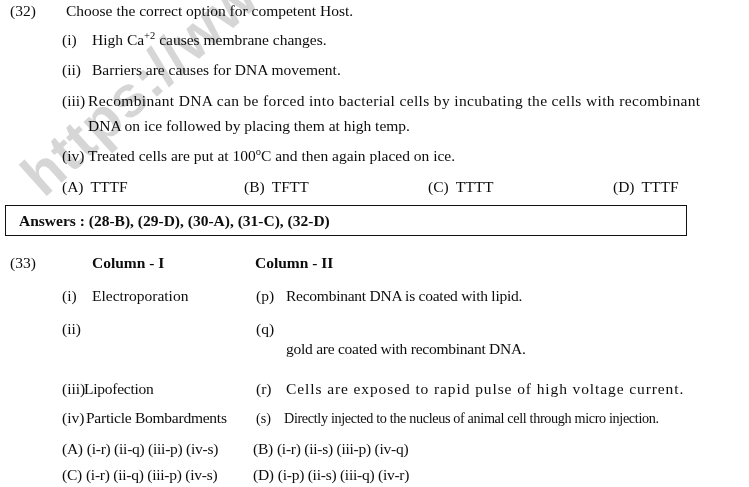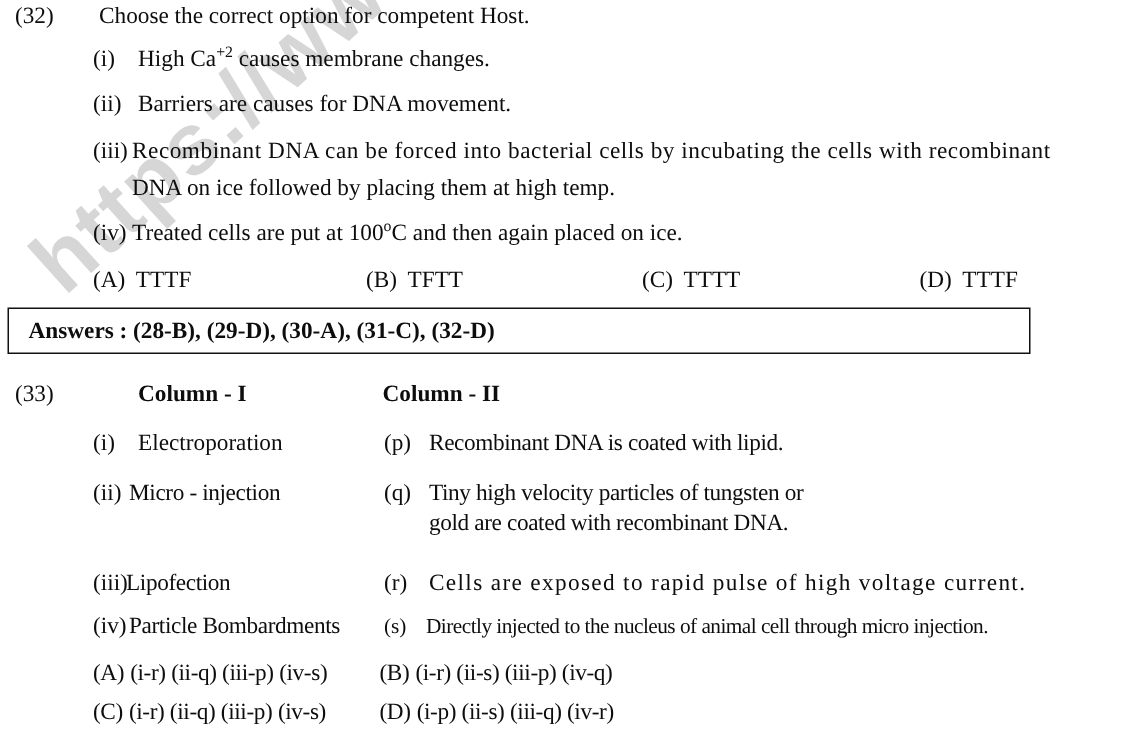--- a/index.html
+++ b/index.html
@@ -170,39 +170,37 @@
     <div class="row" style="left:255px; top:254px;">
       <span class="col-head">Column - II</span>
     </div>
 
     <div class="row" style="left:62px; top:287px;">
       <span class="marker m-wide">(i)</span>
       <span class="body-text">Electroporation</span>
     </div>
     <div class="row" style="left:62px; top:320px;">
       <span class="marker m-tight">(ii)</span>
-      <span class="body-text cond">Micro - injection</span>
     </div>
     <div class="row" style="left:62px; top:380px;">
       <span class="marker" style="width:22px;">(iii)</span>
       <span class="body-text cond">Lipofection</span>
     </div>
     <div class="row" style="left:62px; top:409px;">
       <span class="marker m-tight">(iv)</span>
       <span class="body-text cond">Particle Bombardments</span>
     </div>
 
     <div class="row" style="left:256px; top:287px;">
       <span class="marker m-wide">(p)</span>
       <span class="body-text cond">Recombinant DNA is coated with lipid.</span>
     </div>
 
     <div class="row" style="left:256px; top:320px;">
       <span class="marker m-wide">(q)</span>
-      <span class="body-text cond">Tiny high velocity particles of tungsten or</span>
     </div>
     <div class="row" style="left:286px; top:340px;">
       <span class="body-text cond">gold are coated with recombinant DNA.</span>
     </div>
 
     <div class="row" style="left:256px; top:380px;">
       <span class="marker m-wide">(r)</span>
       <span class="body-text justify-wide">Cells are exposed to rapid pulse of high voltage current.</span>
     </div>
 

